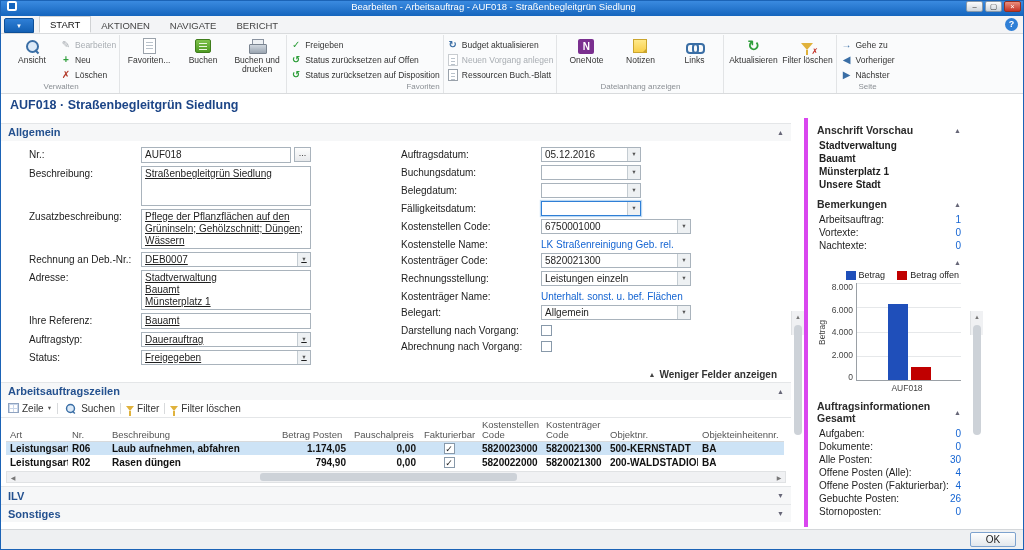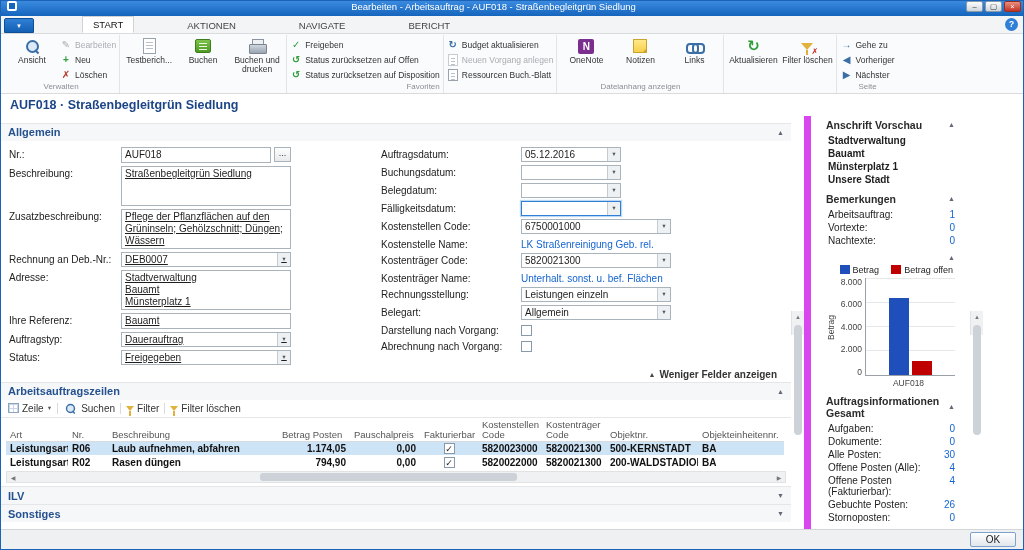--- a/index.html
+++ b/index.html
@@ -10,21 +10,21 @@
   
   .titlebar{height:15px;background:linear-gradient(#3a8ae0,#1565bd);display:flex;padding:0 2px;color:#fff;flex:0 0 auto;}
   .app-icon{width:10px;height:10px;background:#fff;border-radius:2px;margin:0 4px;position:relative;flex:0 0 auto;}
   .app-icon::after{content:"";position:absolute;inset:2px;background:#1565bd;}
   .title-text{flex:1;text-align:center;font-size:9.5px;white-space:nowrap;overflow:hidden;}
   .win-controls{display:flex;gap:2px;flex:0 0 auto;}
   .win-btn{width:17px;height:11px;background:linear-gradient(#fdfdfd,#cfd6dd);border:1px solid #8899aa;border-radius:2px;color:#333;font-size:7.5px;line-height:9px;text-align:center;cursor:default;}
   .win-btn.close{background:linear-gradient(#ea8f7f,#c43325);color:#fff;border-color:#933022;}
 
   
-  .ribbon-tabs{height:18px;background:#f3f4f6;display:flex;align-items:flex-end;border-bottom:1px solid #d9dbdd;padding-left:3px;flex:0 0 auto;position:relative;gap:43px;}
+  .ribbon-tabs{height:18px;background:#f3f4f6;display:flex;align-items:flex-end;border-bottom:1px solid #d9dbdd;padding-left:3px;flex:0 0 auto;position:relative;}
   .app-menu{width:30px;height:15px;background:linear-gradient(#2f7fd6,#1360b4);border:1px solid #0d4f97;border-radius:2px 2px 0 0;display:flex;align-items:center;justify-content:center;color:#fff;font-size:6px;margin-right:5px;}
   .rtab{padding:2px 10px;font-size:9.5px;color:#444;}
   .rtab.active{background:#fff;border:1px solid #d0d2d4;border-bottom-color:#fff;color:#111;}
   .help-btn{position:absolute;right:5px;top:2px;width:13px;height:13px;border-radius:50%;background:#2f7fd6;color:#fff;font-size:9px;font-weight:bold;text-align:center;line-height:13px;}
 
   
   .ribbon{height:60px;background:#fafbfc;border-bottom:1px solid #d9dbdd;display:flex;align-items:stretch;padding:1px 2px 0;flex:0 0 auto;}
   .rgroup{display:flex;flex-direction:column;border-right:1px solid #e2e4e6;padding:0 3px;}
   .rgroup-content{flex:1;display:flex;align-items:flex-start;gap:2px;}
   .rgroup-label{height:11px;font-size:8px;color:#8a8f94;text-align:center;line-height:10px;}
@@ -78,21 +78,21 @@
   .vscroll .arr{height:12px;line-height:12px;}
   .vscroll .track{flex:1;width:100%;position:relative;}
   .vscroll .thumb{position:absolute;left:2px;right:2px;top:2px;height:110px;background:#cdd2d8;border-radius:4px;}
 
   
   .fasttab{border-top:1px solid #e4e6e8;}
   .ft-header{height:17px;background:#f6f7f8;display:flex;align-items:center;justify-content:space-between;padding:0 7px;}
   .ft-title{color:#24518f;font-weight:bold;font-size:11px;}
   .ft-chev{font-size:7px;color:#667;}
   .allgemein-body{position:relative;display:flex;padding:6px 8px 14px;gap:70px;}
-  .colL{width:302px;}
+  .colL{width:302px;margin-left:20px;}
   .colR{width:376px;}
   .frow{display:flex;align-items:flex-start;margin-bottom:3px;}
   .colL .frow>label{flex:0 0 112px;font-size:10px;padding-top:2px;color:#222;}
   .colR .frow>label{flex:0 0 140px;font-size:10px;padding-top:2px;color:#222;}
   .tbox{border:1px solid #a9b3bc;background:#fff;font-size:10px;padding:1px 3px;min-height:15px;line-height:12px;}
   .tbox.multi{white-space:pre-line;min-height:40px;}
   .combo{display:flex;border:1px solid #a9b3bc;background:#fff;height:15px;}
   .combo .cval{flex:1;font-size:10px;padding:0 3px;line-height:13px;overflow:hidden;white-space:nowrap;}
   .combo .cbtn{width:13px;background:#eef1f3;border-left:1px solid #c4ccd2;font-size:5.5px;color:#555;display:flex;align-items:center;justify-content:center;}
   .combo.focused{border-color:#2f7fd6;box-shadow:0 0 1px 1px #bcd8f2;}
@@ -116,21 +116,21 @@
   .grid tr.selected td{background:#cde3f6;}
   .num{text-align:right;}
   .ctr{text-align:center;}
   .gridcheck{display:inline-block;width:11px;height:11px;border:1px solid #8899aa;background:#fff;font-size:9px;line-height:10px;color:#222;text-align:center;font-weight:bold;}
   .hscroll{height:12px;background:#f0f1f3;display:flex;align-items:center;margin:2px 5px 3px;border:1px solid #e0e2e4;font-size:6px;color:#777;}
   .hscroll .arr{width:12px;text-align:center;}
   .hscroll .track{flex:1;position:relative;height:100%;}
   .hscroll .thumb{position:absolute;left:32%;width:34%;top:1px;bottom:1px;background:#cdd2d8;border-radius:3px;}
 
   
-  .factboxes{width:166px;border-left:7px solid #d946ef;padding:4px 15px;overflow:hidden;display:flex;flex-direction:column;flex:0 0 auto;background:#fff;}
+  .factboxes{width:166px;border-left:4px solid #d946ef;padding:4px 9px;overflow:hidden;display:flex;flex-direction:column;flex:0 0 auto;background:#fff;}
   .factbox{margin-bottom:5px;}
   .fb-header{display:flex;justify-content:space-between;align-items:center;font-weight:bold;font-size:10.5px;color:#2b2b2b;padding:2px 0 3px;}
   .fb-line{font-weight:bold;font-size:10px;padding:1px 0 1px 2px;}
   .fb-item{display:flex;justify-content:space-between;font-size:10px;padding:1px 0 1px 2px;}
   .fb-item .val{color:#1464d2;}
 
   
   .legend{display:flex;gap:12px;justify-content:flex-end;font-size:9px;padding:1px 2px 3px;align-items:center;}
   .legend .entry{display:flex;align-items:center;gap:3px;}
   .legend .sw{width:10px;height:9px;display:inline-block;}
@@ -198,21 +198,21 @@
       </div>
       <div class="rgroup-label">Verwalten</div>
     </div>
 
     <div class="rgroup">
       <div class="rgroup-content">
         <div class="bigbtn">
           <span class="icon-slot">
               <span class="doc"></span>
             </span>
-          <span class="bigbtn-label">Testberich...</span>
+          <span class="bigbtn-label">Favoriten...</span>
         </div>
         <div class="bigbtn">
           <span class="icon-slot">
               <span class="book"></span>
             </span>
           <span class="bigbtn-label">Buchen</span>
         </div>
         <div class="bigbtn">
           <span class="icon-slot">
               <span class="printer"></span>
@@ -435,29 +435,29 @@
               <span class="link-val">LK Straßenreinigung Geb. rel.</span>
             </div>
             <div class="frow">
               <label>Kostenträger Code:</label>
               <div class="combo w150">
                 <span class="cval">5820021300</span>
                 <span class="cbtn">▼</span>
               </div>
             </div>
             <div class="frow">
-              <label>Kostenträger Name:</label>
-              <span class="link-val">Unterhalt. sonst. u. bef. Flächen</span>
-            </div>
-            <div class="frow">
               <label>Rechnungsstellung:</label>
               <div class="combo w150">
                 <span class="cval">Leistungen einzeln</span>
                 <span class="cbtn">▼</span>
               </div>
+            </div>
+            <div class="frow">
+              <label>Kostenträger Name:</label>
+              <span class="link-val">Unterhalt. sonst. u. bef. Flächen</span>
             </div>
             <div class="frow">
               <label>Belegart:</label>
               <div class="combo w150">
                 <span class="cval">Allgemein</span>
                 <span class="cbtn">▼</span>
               </div>
             </div>
             <div class="frow">
               <label>Darstellung nach Vorgang:</label>

